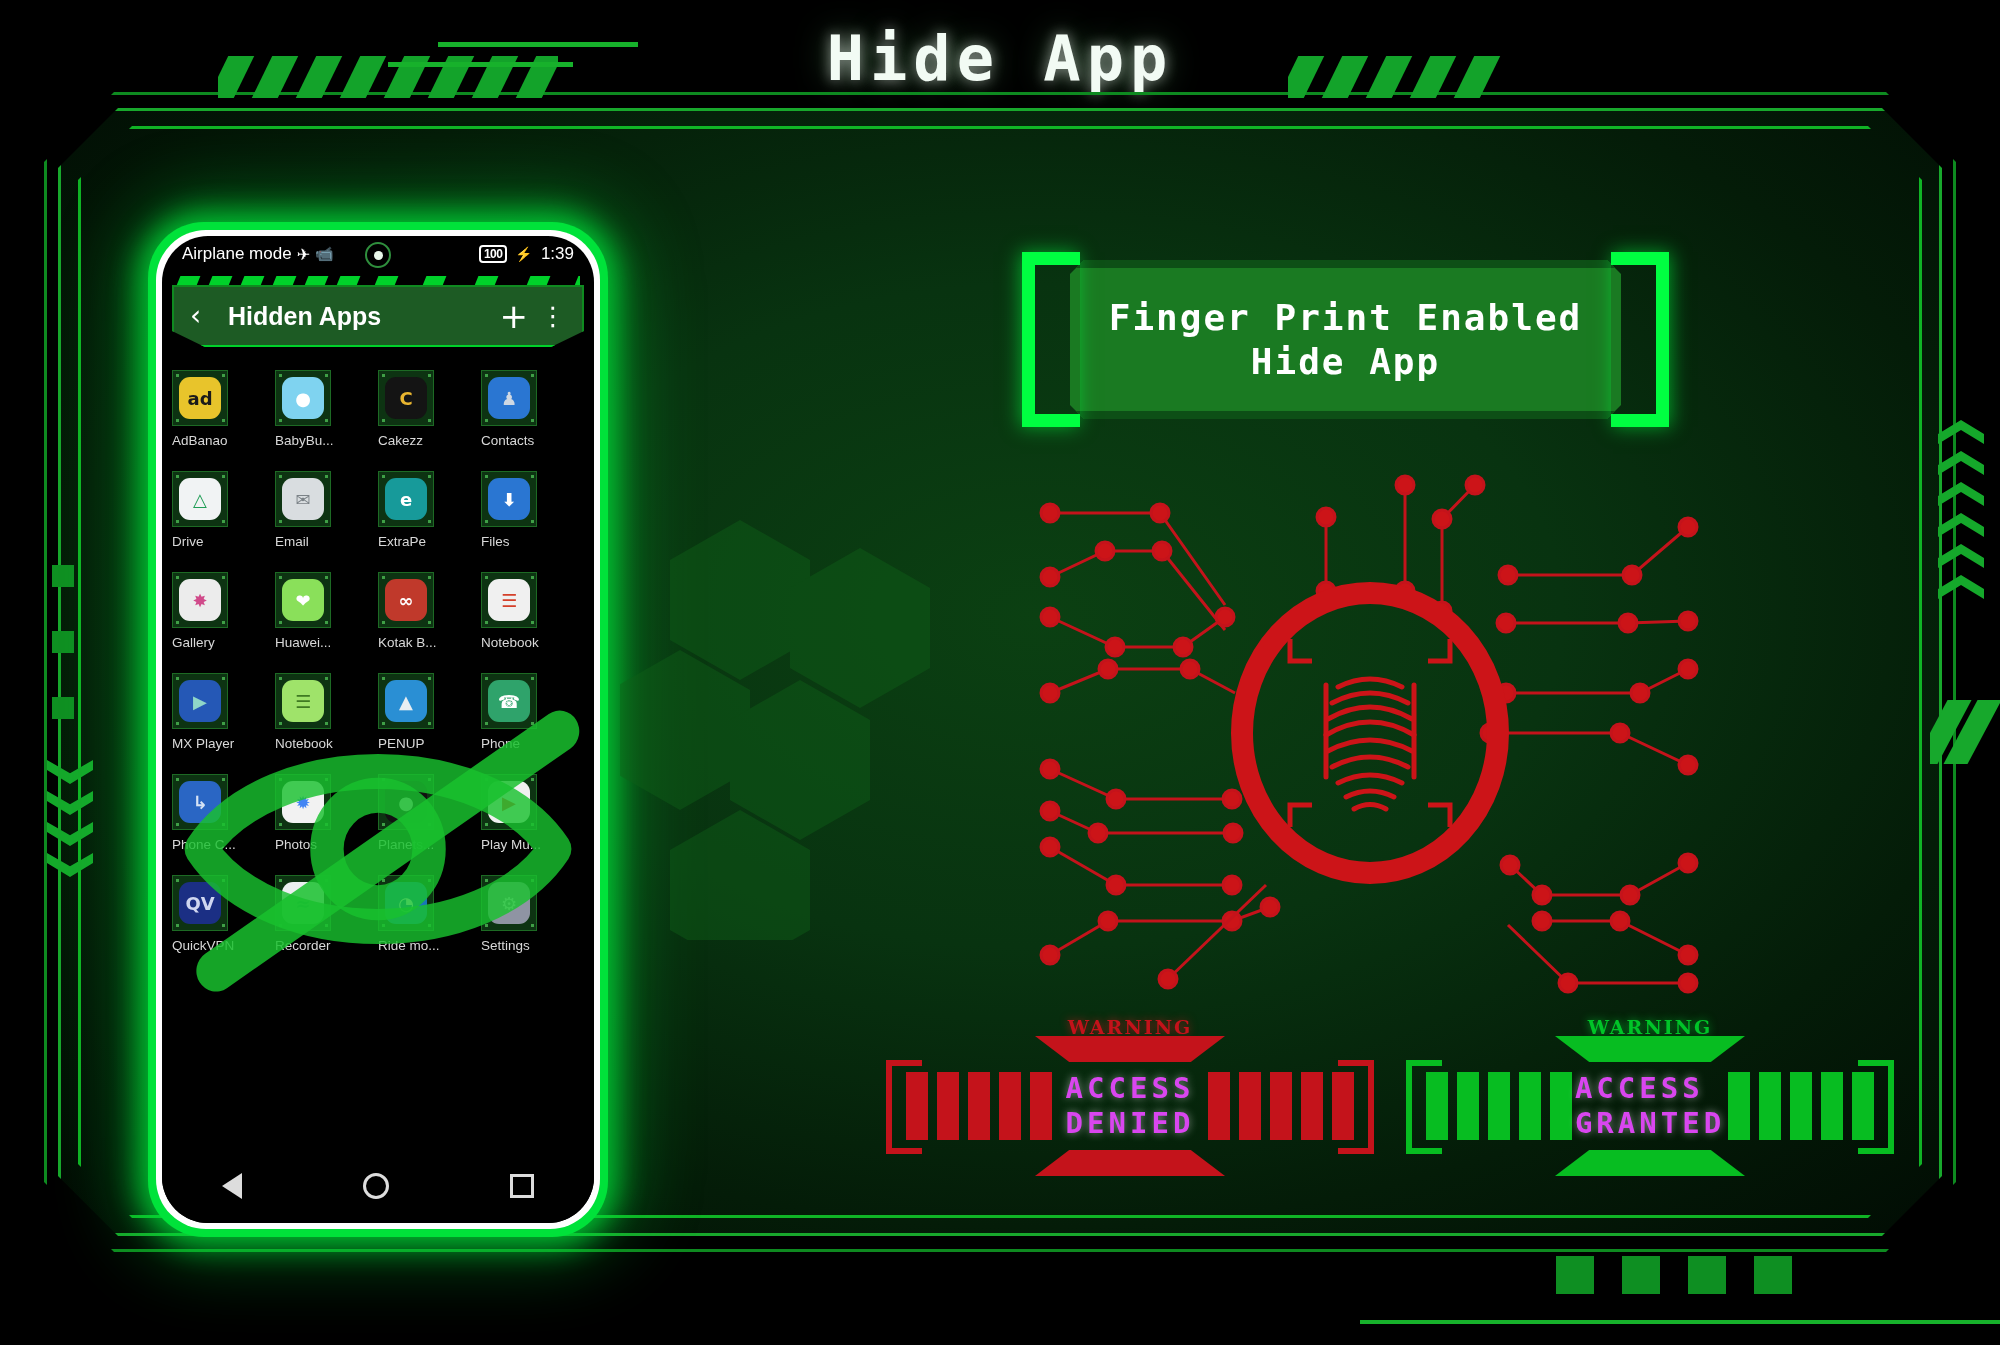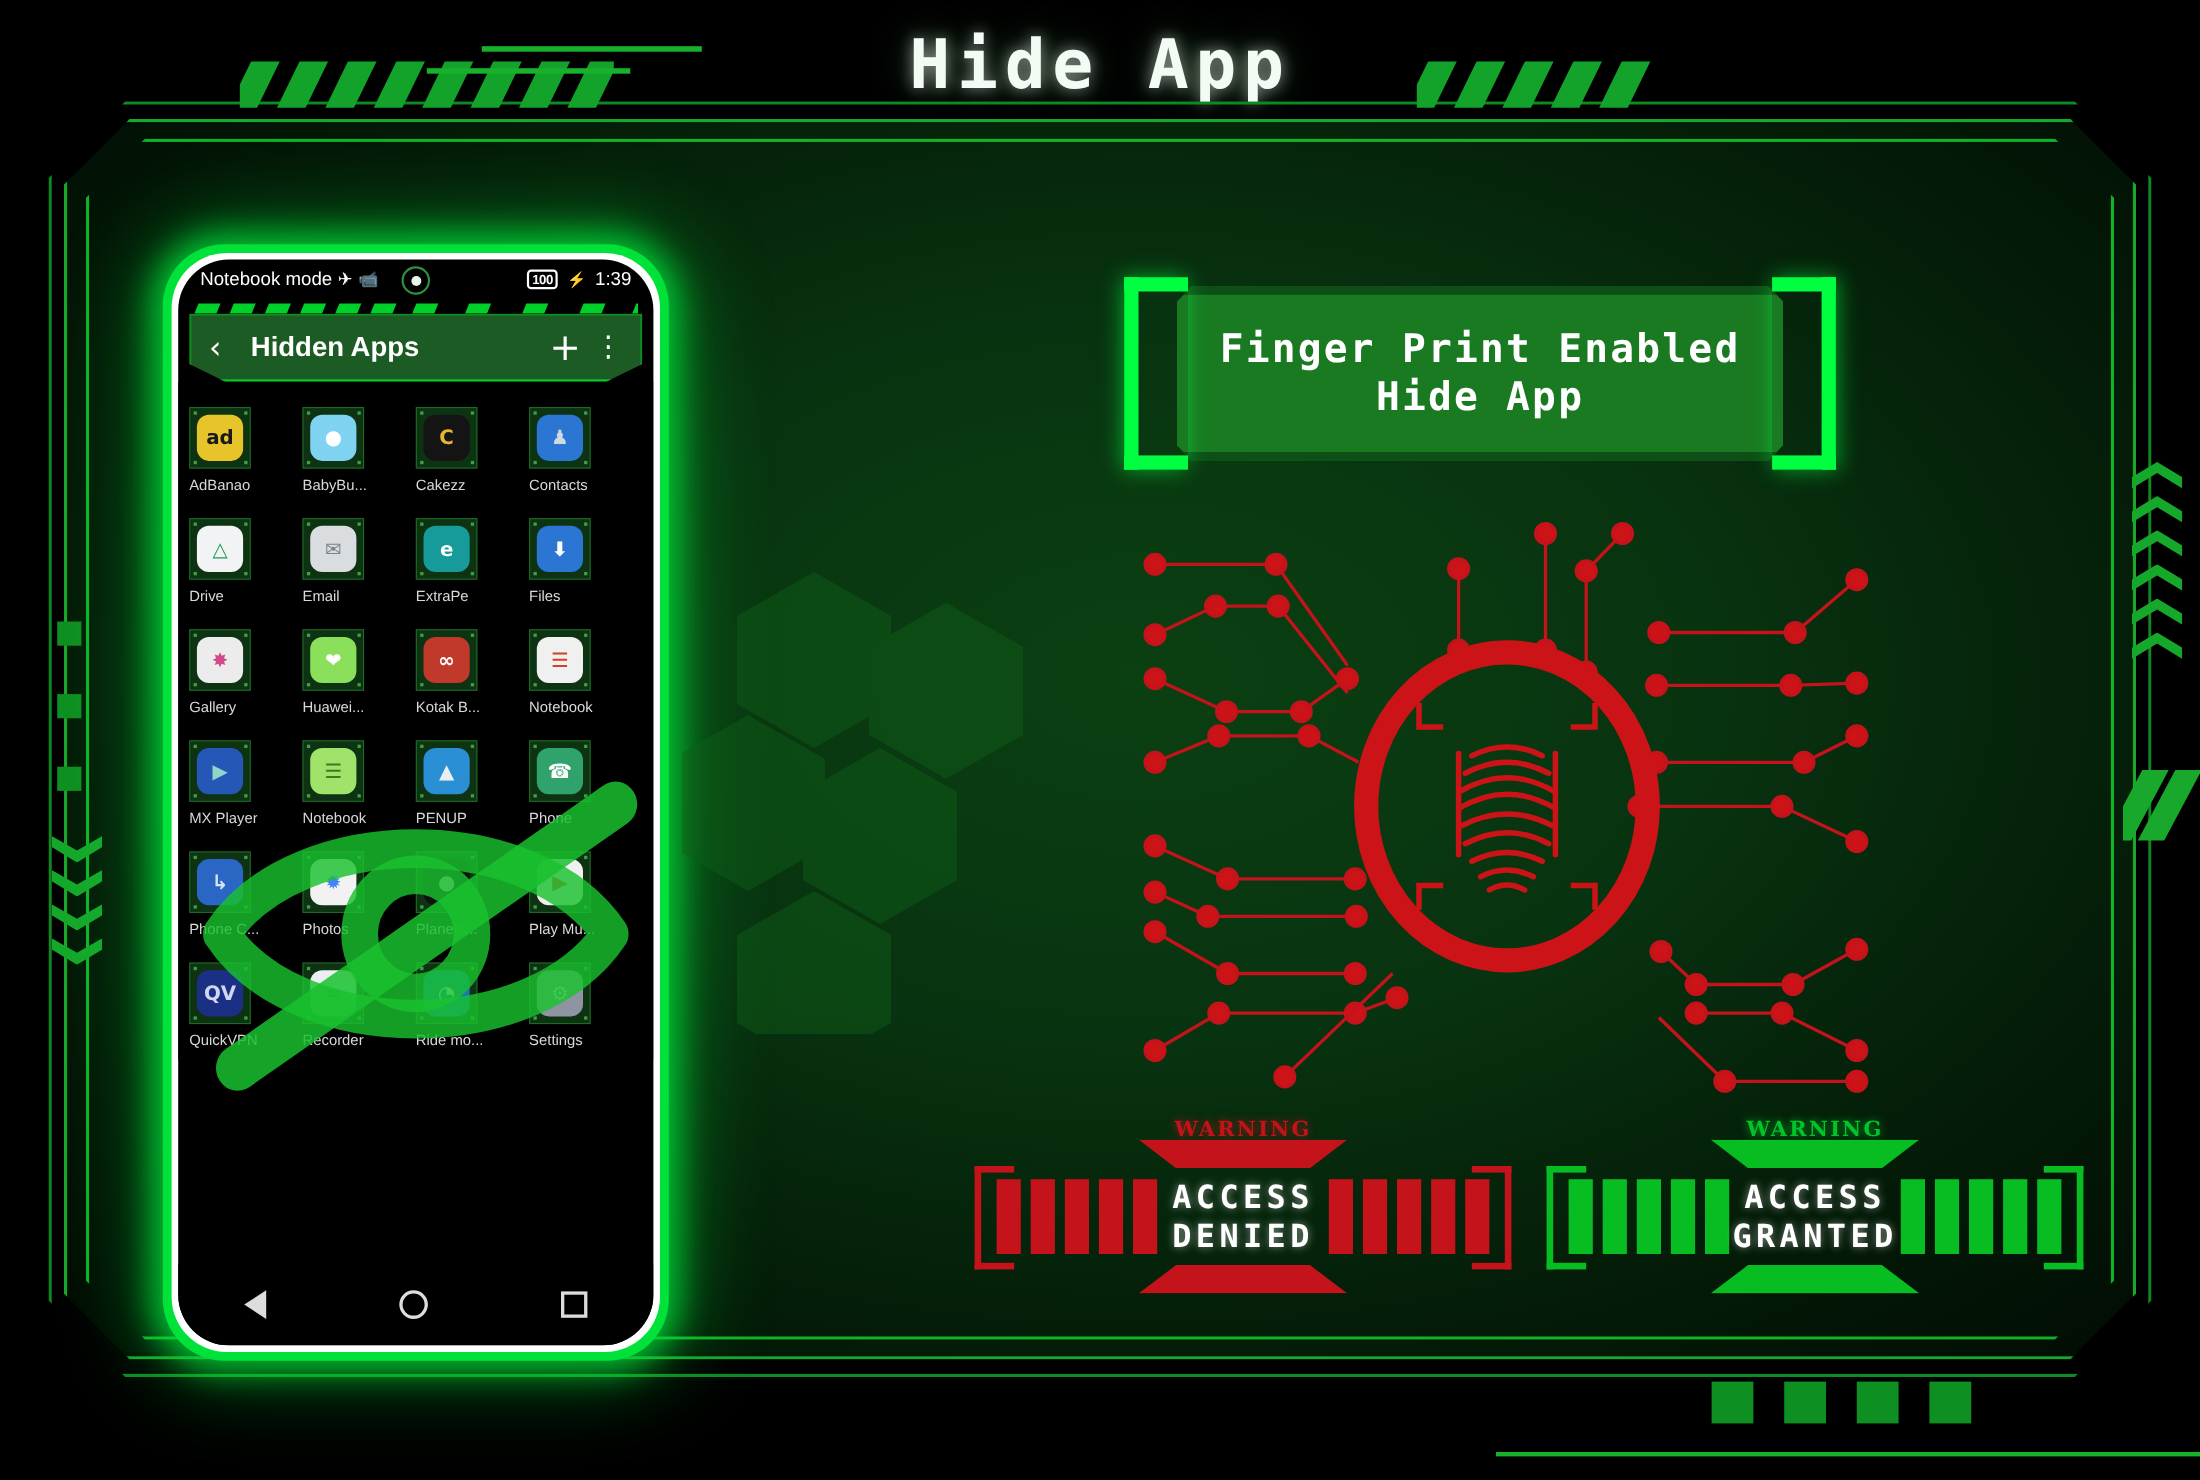--- a/index.html
+++ b/index.html
@@ -170,21 +170,21 @@
   .badge{ position:absolute; width:500px; height:150px; }
   .badge .warn{
     position:absolute; left:0; right:0; top:-14px; text-align:center;
     font-family:"DejaVu Serif", serif; font-weight:700; font-size:19px; letter-spacing:2px;
   }
   .badge .body{
     position:absolute; left:0; top:10px; width:100%; height:132px;
   }
   .badge .ctr-text{
     position:absolute; left:50%; top:50%; transform:translate(-50%,-50%);
-    text-align:center; color:#ffffff; font-family:"DejaVu Sans Mono", monospace;
+    text-align:left; color:#d946ef; font-family:"DejaVu Sans Mono", monospace;
     font-size:29px; font-weight:700; letter-spacing:4px; line-height:1.2; white-space:nowrap;
     text-shadow:0 0 8px rgba(255,255,255,.5);
     z-index:4;
   }
   .blocks{ position:absolute; top:32px; display:flex; gap:9px; }
   .blocks i{ display:block; width:22px; height:68px; }
   .blocks.l{ left:26px; } .blocks.r{ right:26px; }
   .side-brk{ position:absolute; top:20px; width:36px; height:94px; }
   .side-brk.l{ left:6px; } .side-brk.r{ right:6px; }
   .cap{ position:absolute; left:50%; transform:translateX(-50%); width:190px; height:26px; }
@@ -257,21 +257,21 @@
       <div class="sq"></div>
   </div>
   <div class="thin-line" style="left:1360px;top:1320px;width:640px;height:4px;"></div>
 
   <div class="phone-glow">
     <div class="phone-body">
       <div class="phone-screen">
 
         <div class="status-bar">
           <div class="status-left">
-            <span>Notebook mode</span>
+            <span>Airplane mode</span>
             <span style="font-size:16px;">✈</span>
             <span style="font-size:15px;">📹</span>
           </div>
           <div class="camera-dot"></div>
           <div class="status-right">
             <span class="batt-chip">100</span>
             <span style="font-size:14px;">⚡</span>
             <span>1:39</span>
           </div>
         </div>

